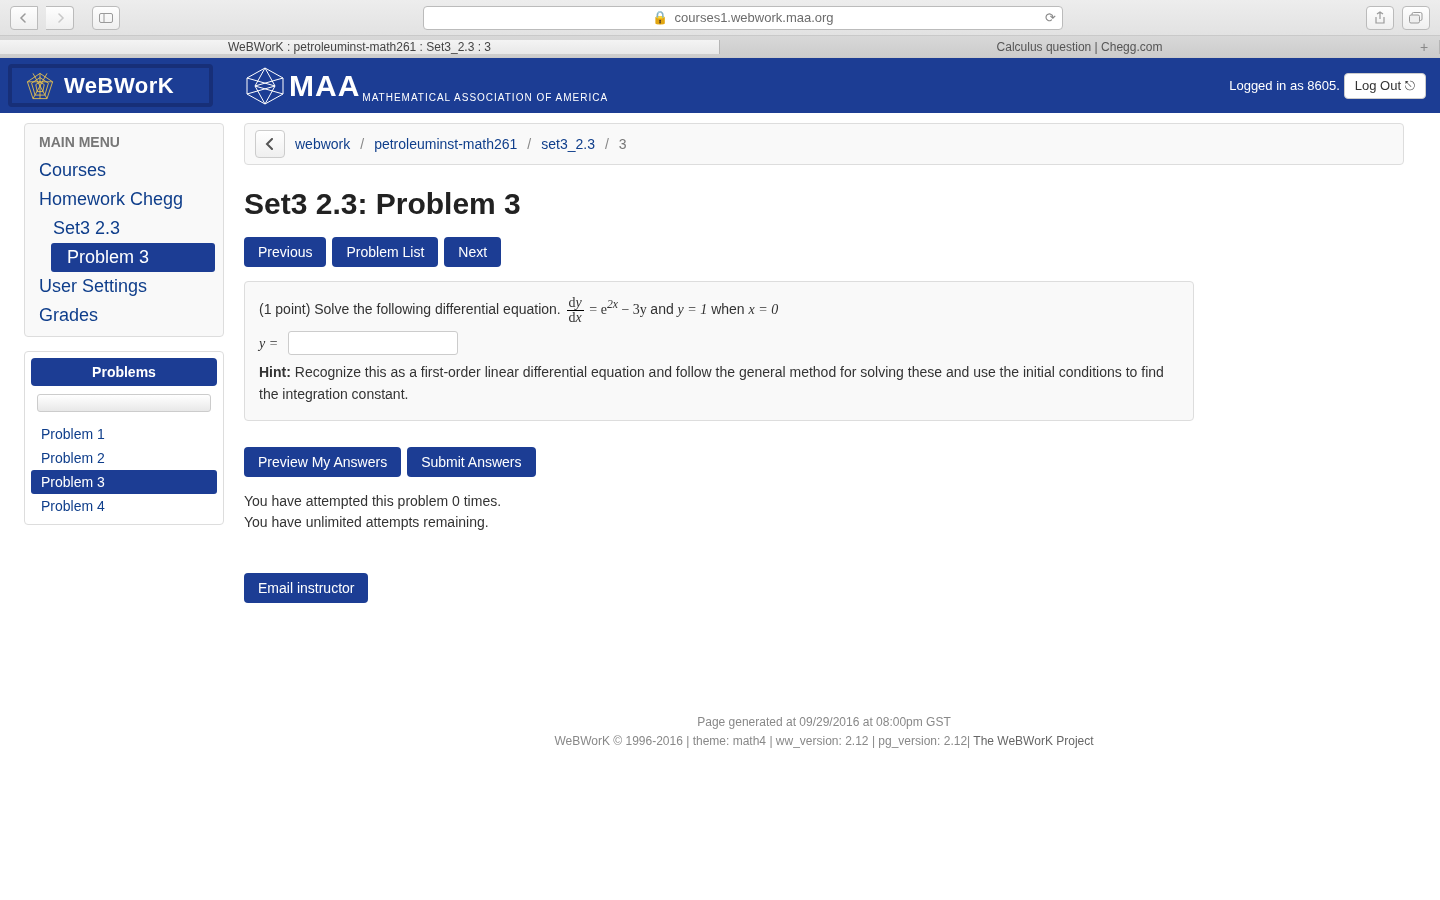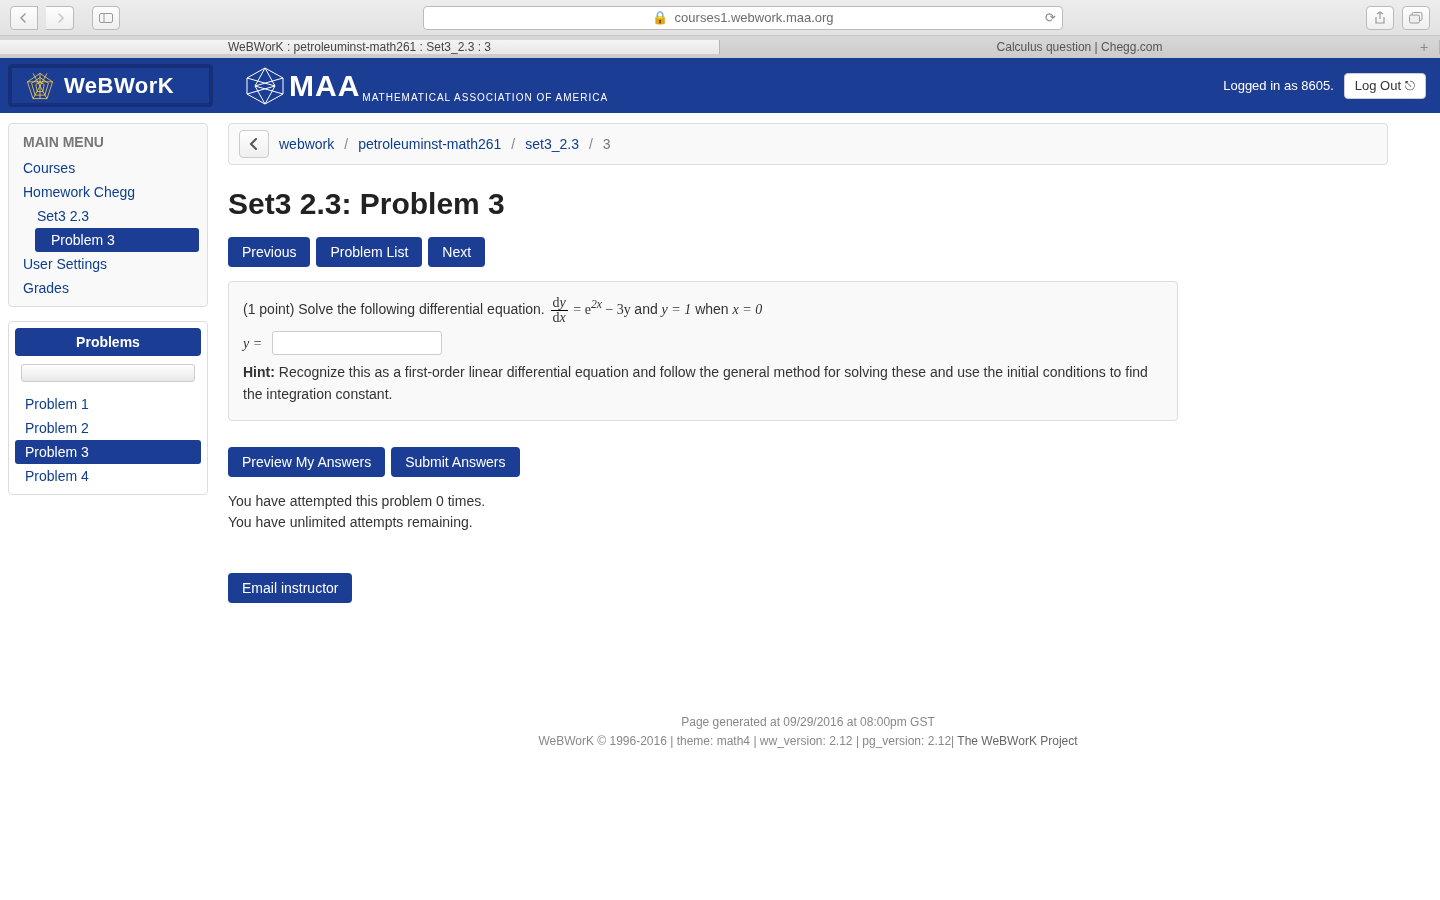--- a/index.html
+++ b/index.html
@@ -30,28 +30,28 @@
 .tab.active{background:linear-gradient(#F4F4F4,#E8E8E8);color:#444}
 .tab-new{position:absolute;right:4px;top:0;bottom:0;width:24px;display:flex;align-items:center;justify-content:center;color:#888;font-size:14px;cursor:pointer}
 
 
 .ww-header{height:55px;background:var(--ww-navy);display:flex;align-items:stretch;color:#FFF}
 .ww-logo-box{width:205px;background:var(--ww-navy);display:flex;align-items:center;padding-left:14px;gap:10px;border:4px solid var(--ww-navy-dark);border-radius:4px;margin:6px 0 6px 8px}
 .ww-logo-box svg{flex-shrink:0}
 .ww-brand{font-size:22px;font-weight:600;letter-spacing:.5px}
 .maa{display:flex;align-items:center;gap:2px;margin-left:30px}
 .maa .sub{font-size:10px;letter-spacing:1px;font-weight:500;align-self:flex-end;margin-bottom:10px}
-.hdr-right{margin-left:auto;display:flex;align-items:center;gap:10px;padding-right:14px;font-size:13px}
+.hdr-right{margin-left:auto;display:flex;align-items:center;gap:4px;padding-right:14px;font-size:13px}
 .logout{background:#FFF;border:1px solid #CCC;border-radius:4px;padding:4px 10px;color:#333;font-size:13px;cursor:pointer}
 
 
-.page{display:flex;align-items:flex-start;padding:10px 8px;gap:20px}
+.page{display:flex;align-items:flex-start;padding:10px 24px;gap:20px}
 .sidebar{width:200px;border:1px solid var(--panel-border);border-radius:4px;background:#F9F9F9;padding:6px 0}
 .side-title{padding:4px 14px 6px;font-weight:600;color:#777;font-size:14px}
-.side-link{display:block;padding:4px 14px;color:var(--ww-link);text-decoration:none;font-size:14px;cursor:pointer}
+.side-link{display:block;padding:4px 14px;color:var(--ww-link);text-decoration:none;font-size:18px;cursor:pointer}
 .side-link.indent1{padding-left:28px}
 .side-link.indent2{padding-left:40px}
 .side-link.active{background:var(--ww-navy);color:#FFF;margin:0 8px;border-radius:3px;padding-left:16px}
 .side-link.indent2.active{padding-left:16px;margin-left:26px;margin-right:8px}
 
 .side-panel{margin-top:14px;border:1px solid var(--panel-border);border-radius:4px;background:#FFF;width:200px;padding:6px}
 .side-panel .hdr{background:var(--ww-navy);color:#FFF;text-align:center;border-radius:4px;padding:6px 0;font-weight:600;margin-bottom:8px}
 .side-panel .bar{height:18px;border:1px solid #CCC;border-radius:3px;background:linear-gradient(#FFF,#E8E8E8);margin:0 6px 10px}
 .side-panel .plink{display:block;padding:4px 10px;color:var(--ww-link);cursor:pointer;font-size:14px}
 .side-panel .plink.active{background:var(--ww-navy);color:#FFF;border-radius:3px}

